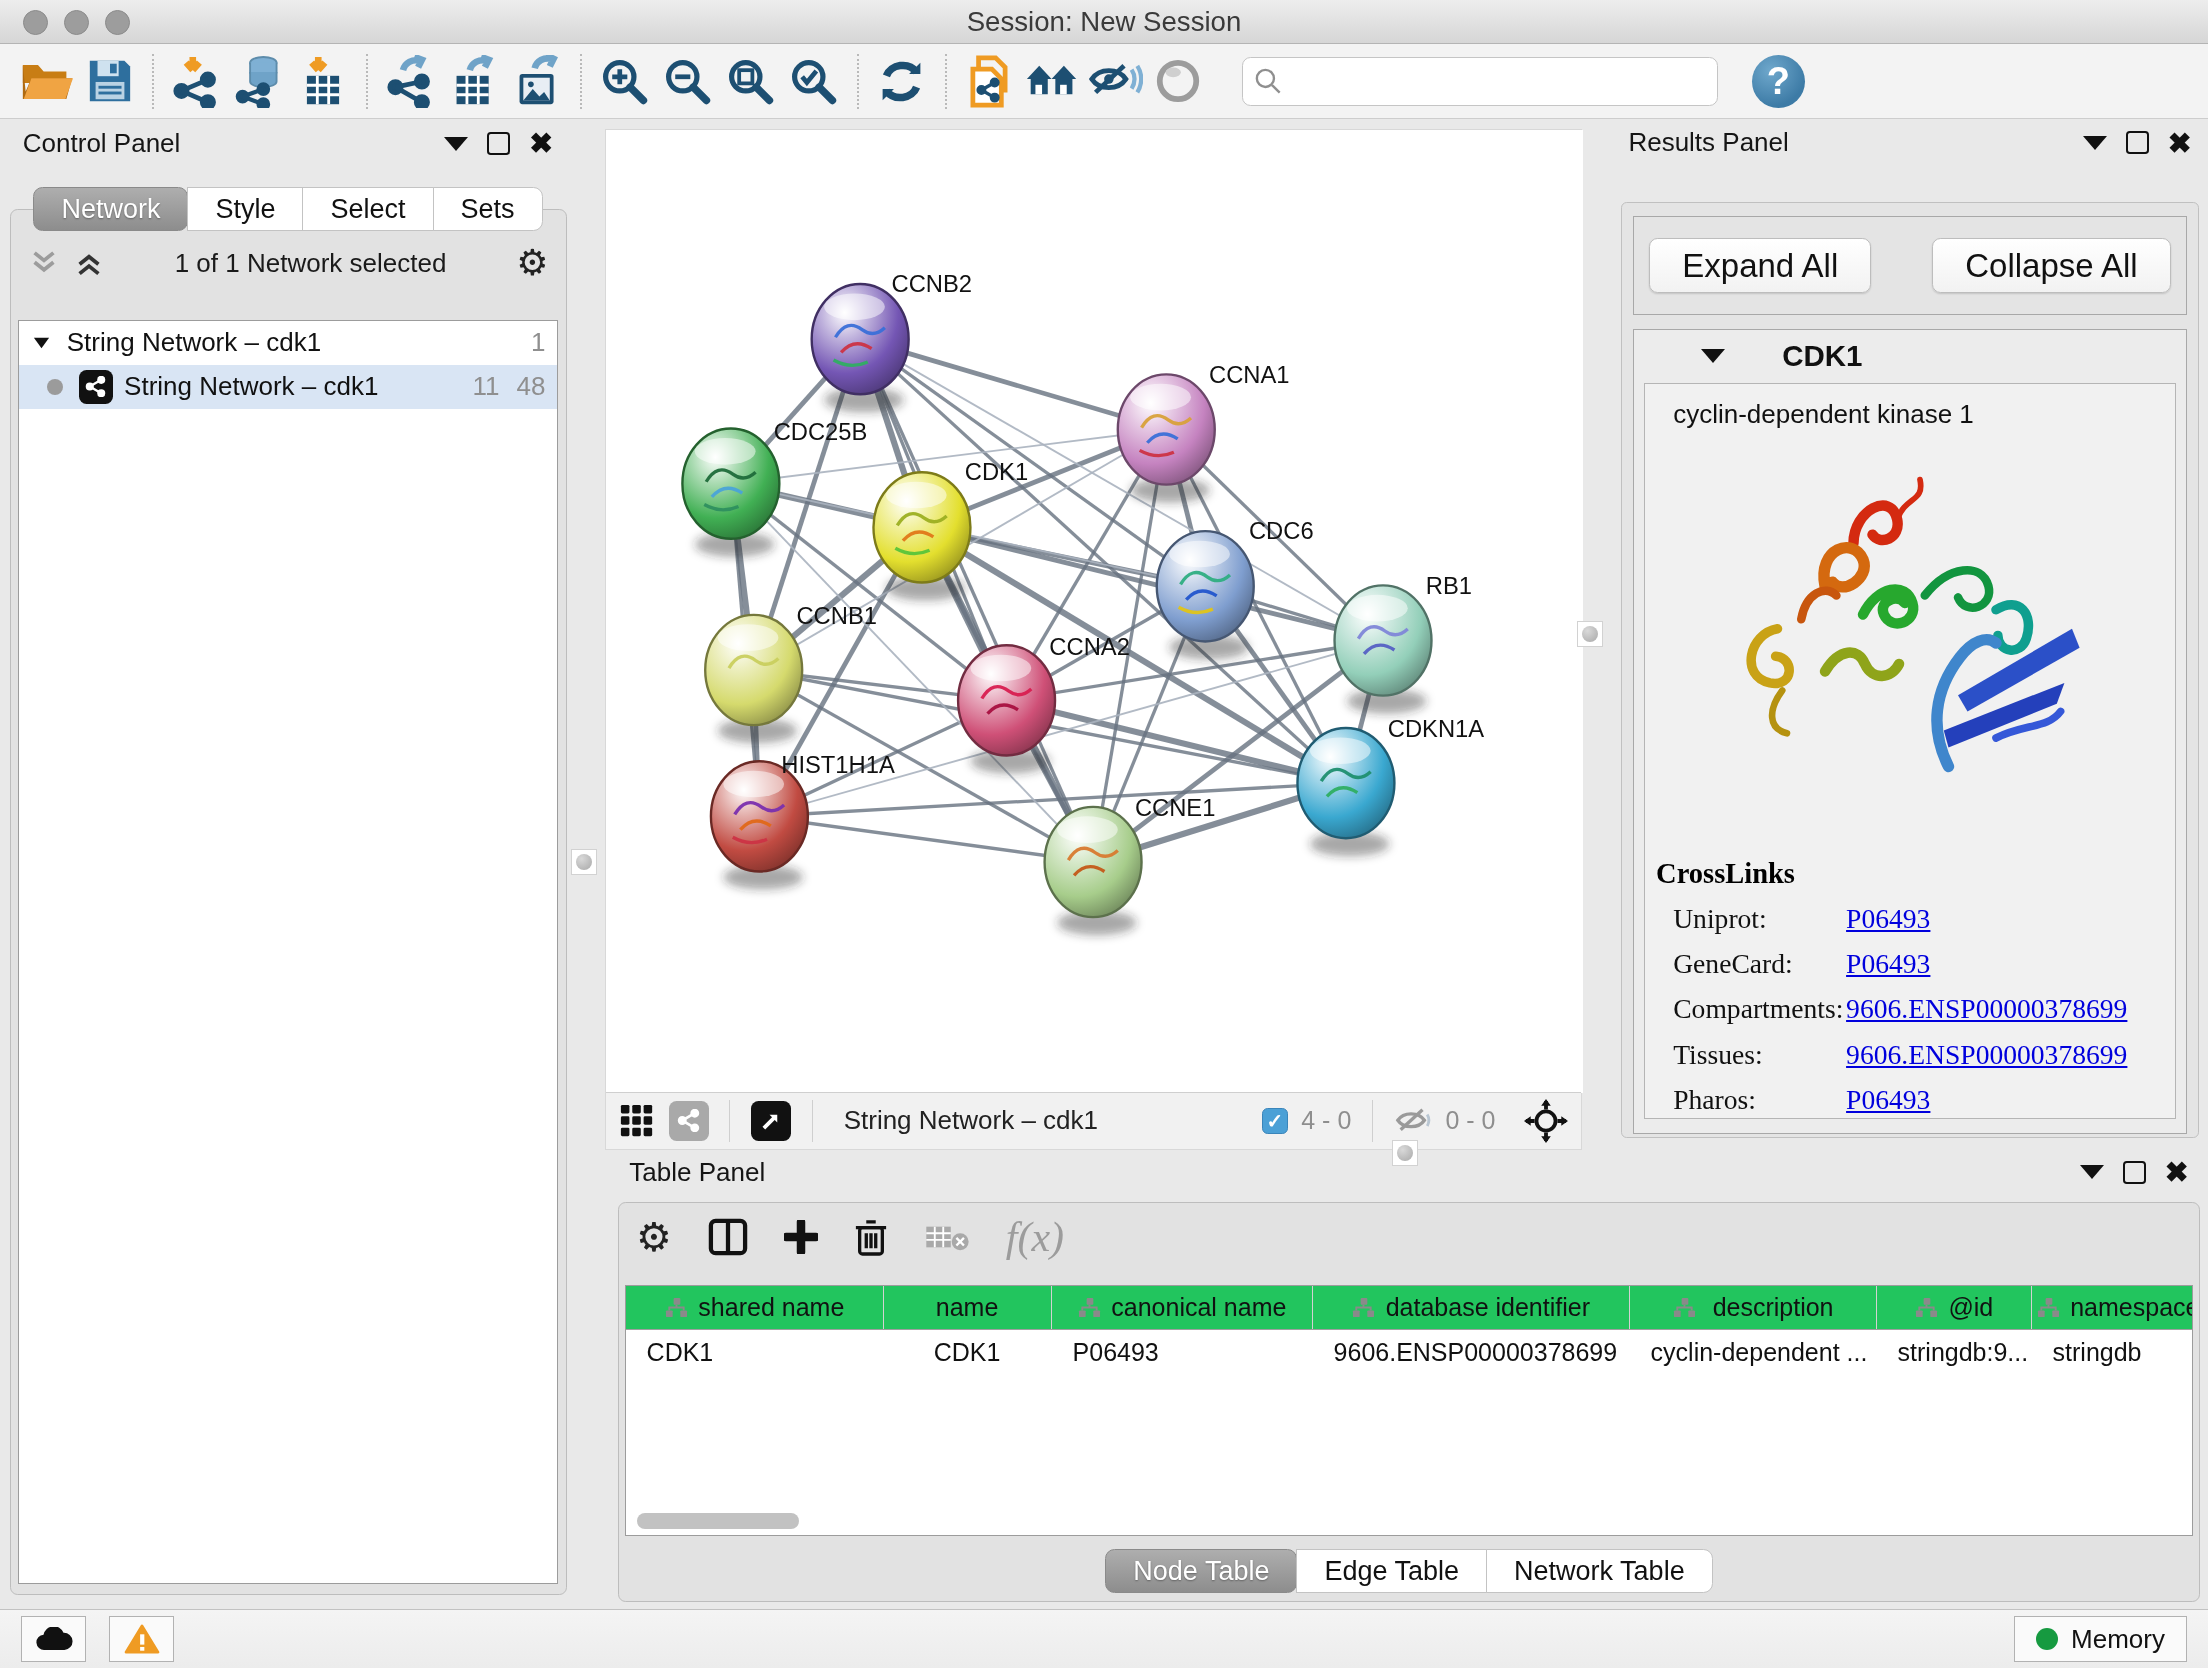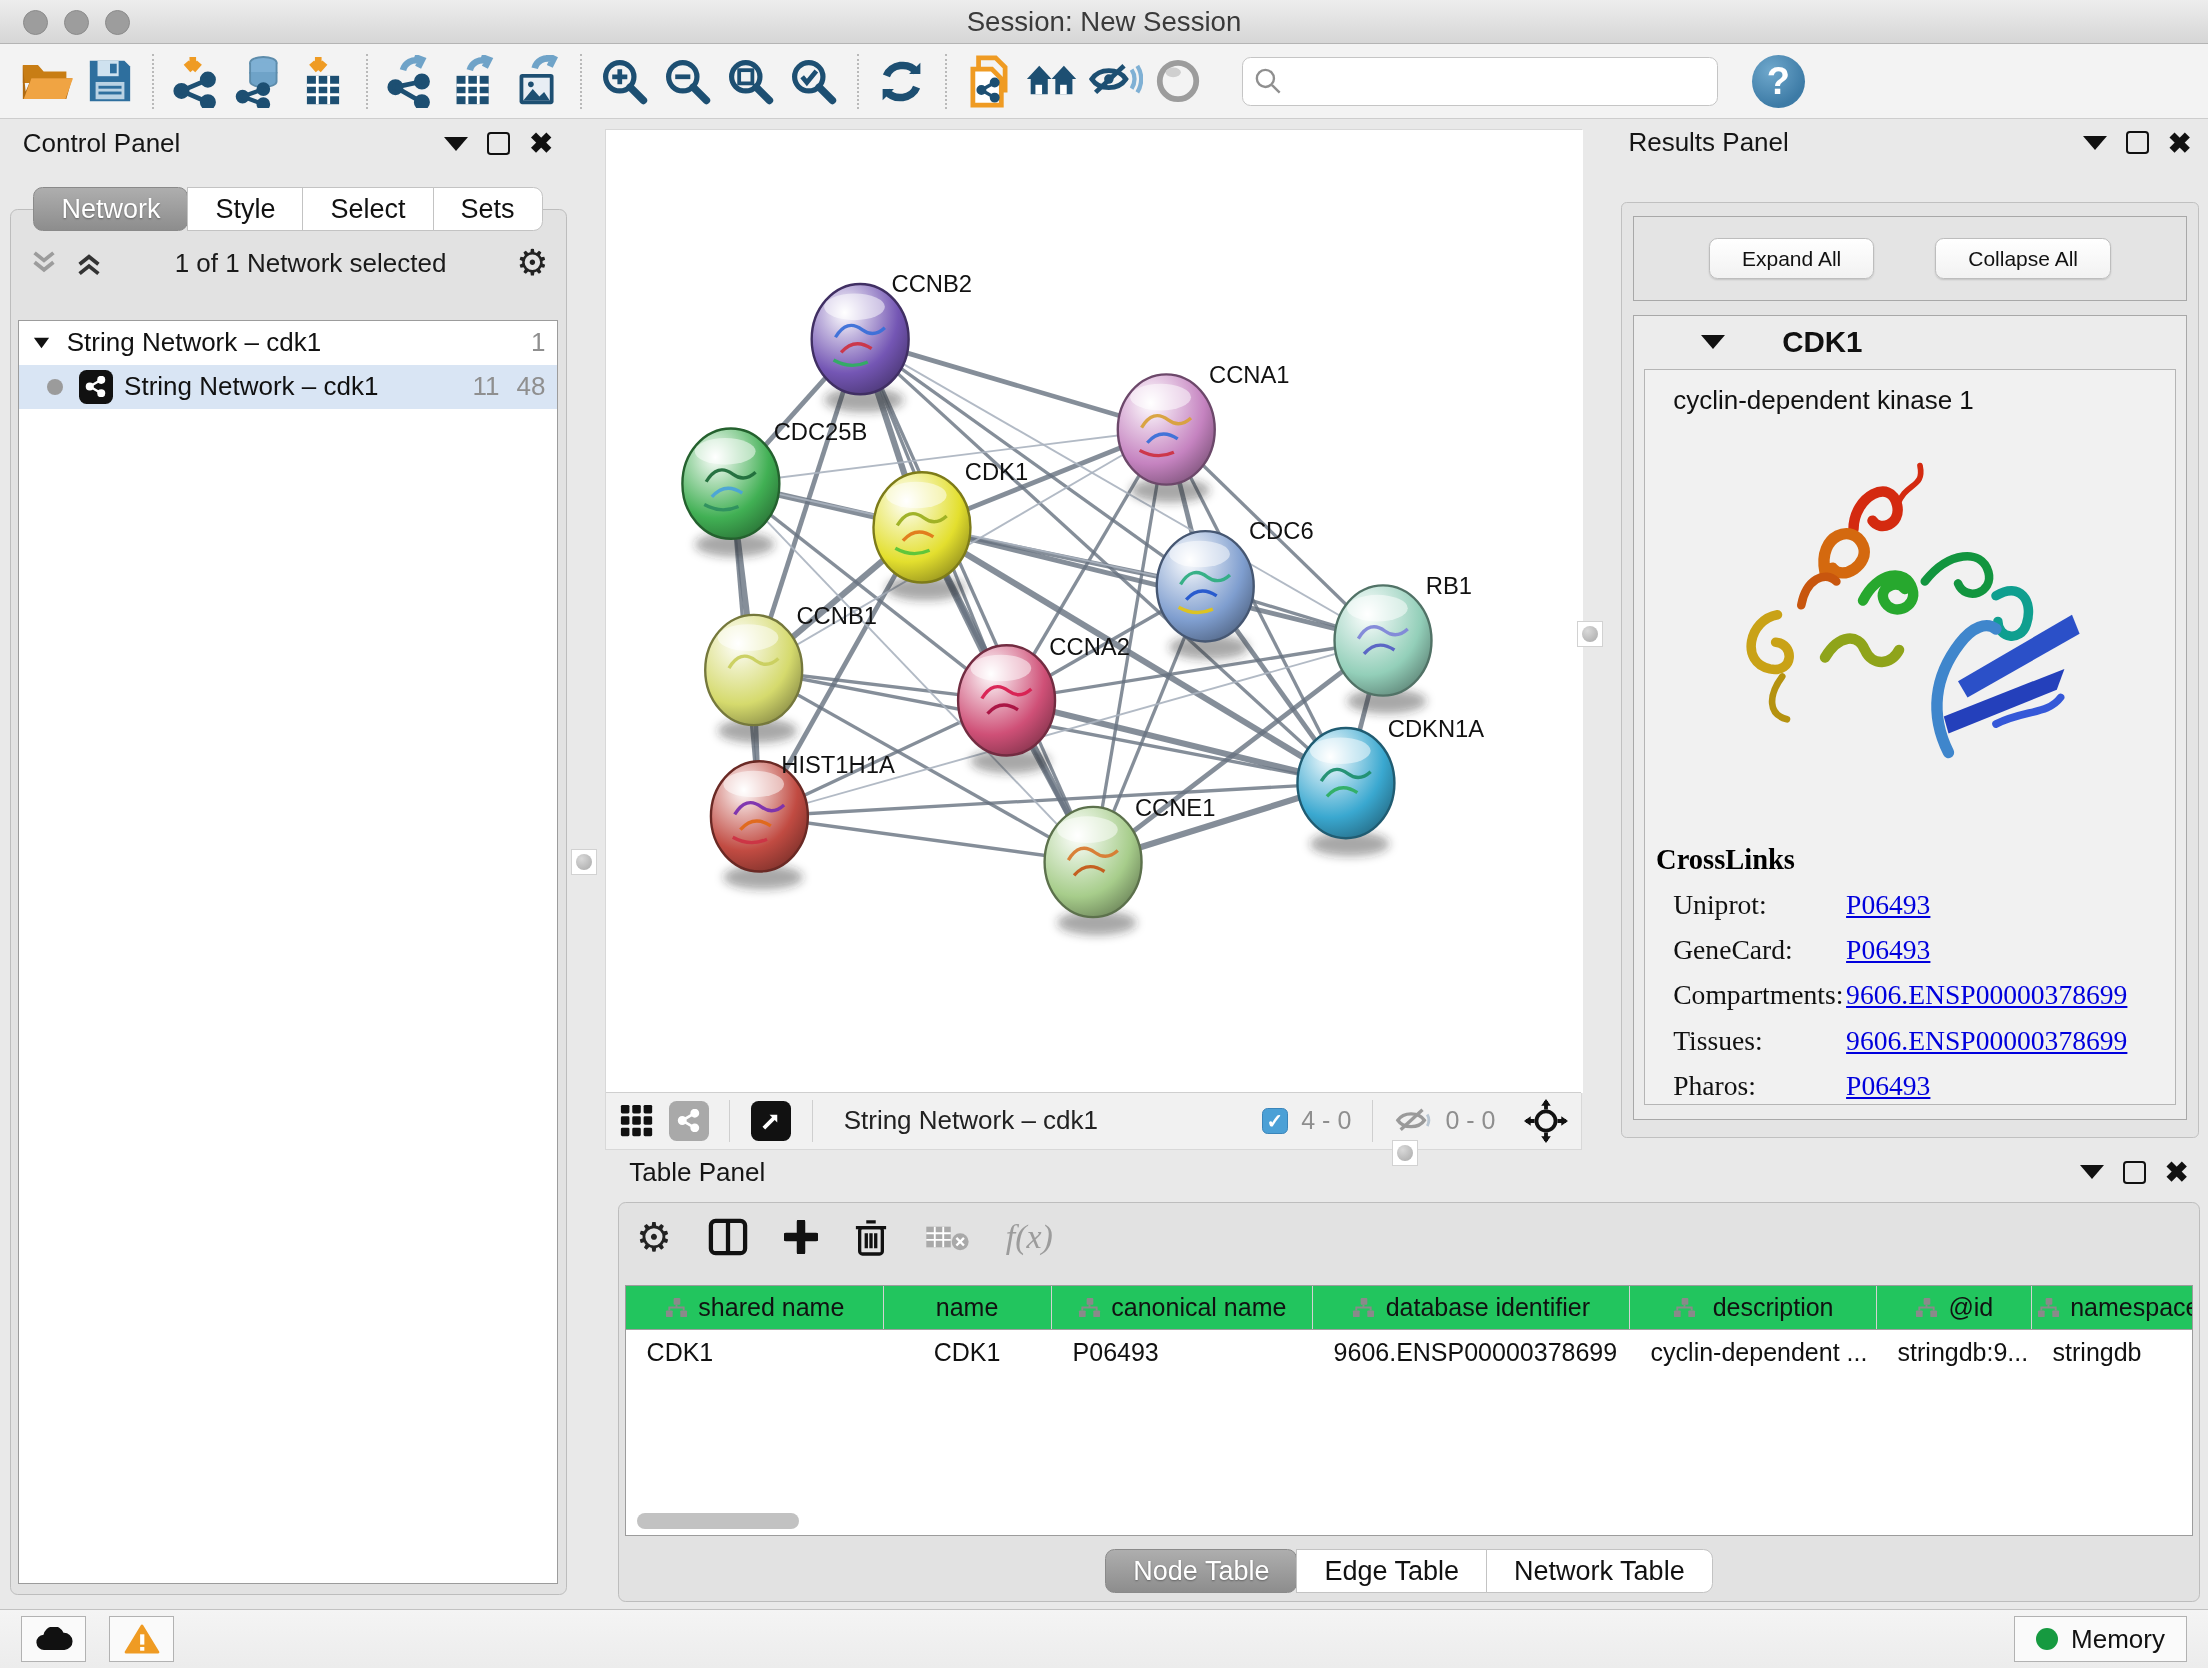--- a/index.html
+++ b/index.html
@@ -80,21 +80,21 @@
     background:radial-gradient(circle at 35% 30%, #d9d9d9, #a8a8a8); display:block; }
 
   
   .results-panel { position:absolute; left:1617px; top:4.8px; width:586px; height:1018px; }
   .results-panel .panel-title-row { padding:0 11.4px; }
   .rp-box { position:absolute; top:78px; left:3.8px; right:3.8px; bottom:3.8px; background:#e4e4e4;
     border:1px solid #c0c0c0; border-radius:5.7px; padding:13.3px 11.4px; }
   .rp-tab-holder { position:relative; top:-30px; margin-bottom:-19px; }
   .rp-buttons { border:1px solid #a8a8a8; padding:21px 0; display:flex; justify-content:center; gap:61px; background:#e4e4e4; }
   .btn { background:linear-gradient(#ffffff,#f2f2f2); border:1px solid #bdbdbd; border-radius:8.6px;
-    font-size:21px; color:#111; padding:7.6px 32px; box-shadow:0 1px 1.9px rgba(0,0,0,.15); }
+    font-size:33px; color:#111; padding:7.6px 32px; box-shadow:0 1px 1.9px rgba(0,0,0,.15); }
   .rp-section { margin-top:13.3px; border:1px solid #a8a8a8; background:#ececec; padding:0; height:805px; }
   .rp-sec-header { display:flex; align-items:center; height:53px; padding-left:67px; gap:57px; }
   .rp-sec-header .gene { font-size:29.5px; font-weight:bold; color:#111; }
   .rp-inner { margin:0 9.5px 11.4px 9.5px; border:1px solid #b5b5b5; background:#f1f1f1; height:736px; overflow:hidden; }
   .rp-desc { font-size:26px; color:#111; padding:15px 0 0 28.5px; }
   .protein-wrap { display:flex; justify-content:center; margin-top:23px; }
   .crosslinks { font-family:"Liberation Serif", serif; margin-top:25px; }
   .crosslinks .cl-title { font-size:28.5px; font-weight:bold; padding-left:11.4px; color:#000; }
   .cl-row { display:flex; font-size:27.6px; margin-top:13.3px; }
   .cl-label { width:190px; padding-left:28.5px; color:#111; }
@@ -119,21 +119,21 @@
   .tp-tabs { position:absolute; bottom:7.6px; left:0; right:0; display:flex; justify-content:center; }
 
   
   .statusbar { position:absolute; left:0; right:0; bottom:0; height:59px; background:linear-gradient(#f4f4f4,#ececec);
     border-top:1px solid #c2c2c2; display:flex; align-items:center; padding:0 21px; gap:23px; }
   .sbtn { width:65px; height:46px; background:#fafafa; border:1.9px solid #b2b2b2; display:flex; align-items:center; justify-content:center; }
   .membtn { margin-left:auto; height:46px; background:#fafafa; border:1.9px solid #b2b2b2; display:flex;
     align-items:center; gap:13.3px; padding:0 21px; font-size:26px; color:#111; }
   .memdot { width:22px; height:22px; border-radius:50%; background:#169a40; }
 
-  .fx { font-family:"Liberation Serif", serif; font-style:italic; font-size:34px; color:#9c9c9c; }
+  .fx { font-family:"Liberation Serif", serif; font-style:italic; font-size:42px; color:#9c9c9c; }
   svg text { font-family:"Liberation Sans", sans-serif; }
 </style>
 </head>
 <body>
 
 <div class="window">
 
   <div class="titlebar">
     <div class="traffic">
       <span></span>

